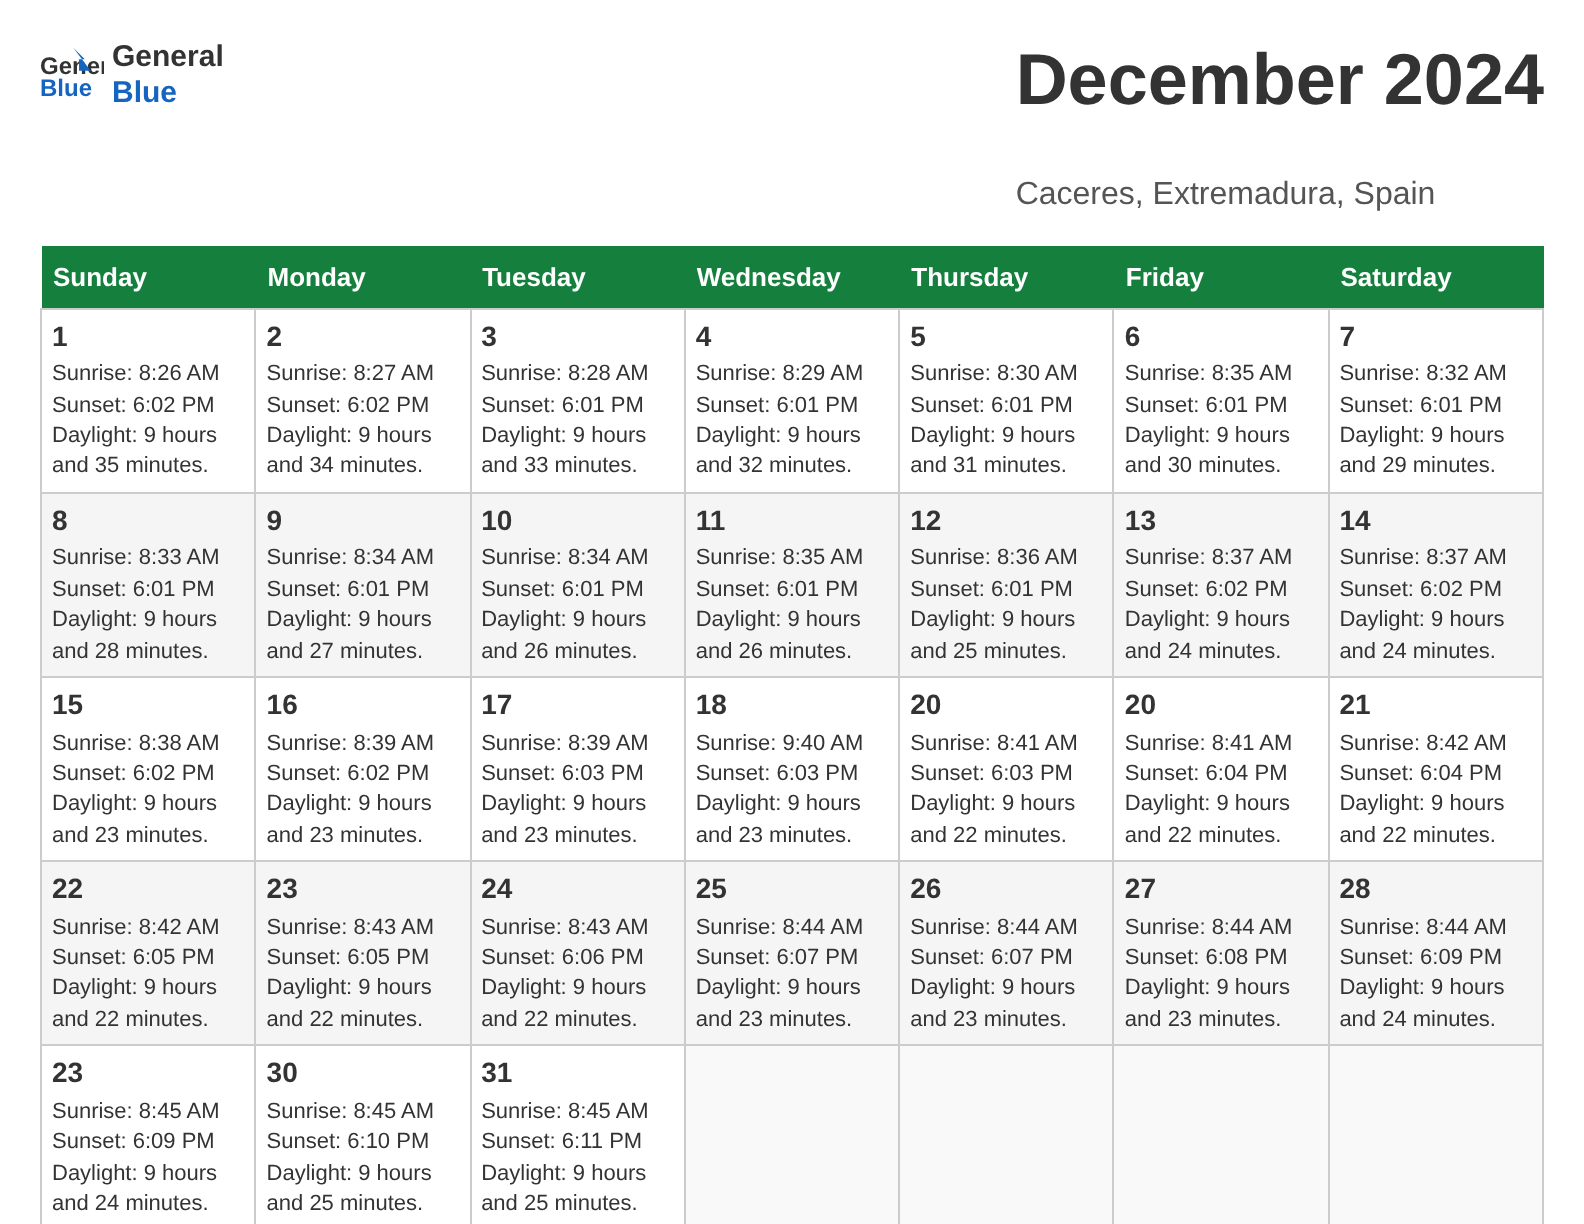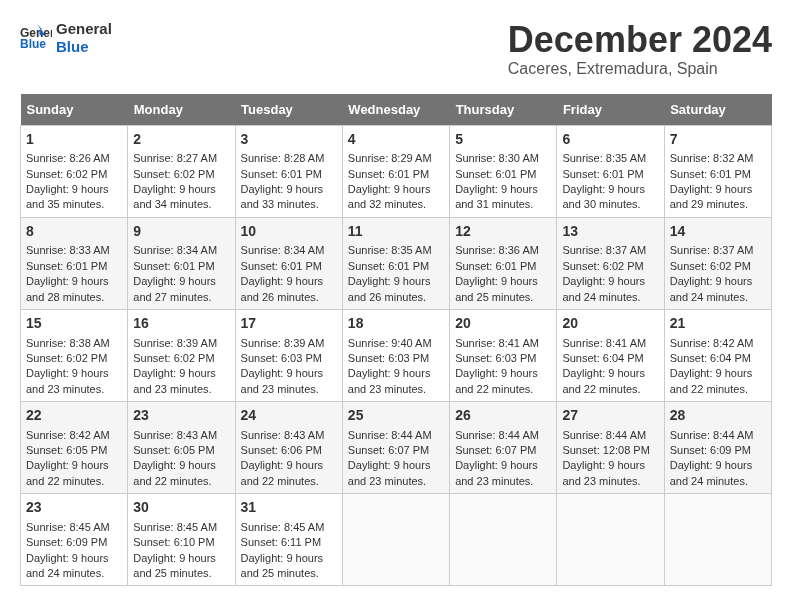--- a/index.html
+++ b/index.html
@@ -30,28 +30,29 @@
     }
     .calendar-title {
       font-size: 36px;
       font-weight: bold;
       color: #333;
       line-height: 1.1;
     }
     .calendar-subtitle {
       font-size: 16px;
       color: #555;
+      margin-top: 29px;
     }
     table {
       width: 100%;
       border-collapse: collapse;
       font-size: 11px;
     }
     thead tr th {
-      background-color: #737373;
+      background-color: #15803d;
       color: white;
       padding: 8px 6px;
       text-align: left;
       font-size: 13px;
       font-weight: bold;
     }
     tbody tr td {
       border: 1px solid #ccc;
       vertical-align: top;
       padding: 4px 5px;
@@ -136,21 +137,21 @@
         <td><span class="day-num">20</span><span>Sunrise: 8:41 AM</span><br><span>Sunset: 6:03 PM</span><br><span>Daylight: 9 hours and 22 minutes.</span></td>
         <td><span class="day-num">20</span><span>Sunrise: 8:41 AM</span><br><span>Sunset: 6:04 PM</span><br><span>Daylight: 9 hours and 22 minutes.</span></td>
         <td><span class="day-num">21</span><span>Sunrise: 8:42 AM</span><br><span>Sunset: 6:04 PM</span><br><span>Daylight: 9 hours and 22 minutes.</span></td>
       </tr>
       <tr>
         <td><span class="day-num">22</span><span>Sunrise: 8:42 AM</span><br><span>Sunset: 6:05 PM</span><br><span>Daylight: 9 hours and 22 minutes.</span></td>
         <td><span class="day-num">23</span><span>Sunrise: 8:43 AM</span><br><span>Sunset: 6:05 PM</span><br><span>Daylight: 9 hours and 22 minutes.</span></td>
         <td><span class="day-num">24</span><span>Sunrise: 8:43 AM</span><br><span>Sunset: 6:06 PM</span><br><span>Daylight: 9 hours and 22 minutes.</span></td>
         <td><span class="day-num">25</span><span>Sunrise: 8:44 AM</span><br><span>Sunset: 6:07 PM</span><br><span>Daylight: 9 hours and 23 minutes.</span></td>
         <td><span class="day-num">26</span><span>Sunrise: 8:44 AM</span><br><span>Sunset: 6:07 PM</span><br><span>Daylight: 9 hours and 23 minutes.</span></td>
-        <td><span class="day-num">27</span><span>Sunrise: 8:44 AM</span><br><span>Sunset: 12:08 PM</span><br><span>Daylight: 9 hours and 23 minutes.</span></td>
+        <td><span class="day-num">27</span><span>Sunrise: 8:44 AM</span><br><span>Sunset: 6:08 PM</span><br><span>Daylight: 9 hours and 23 minutes.</span></td>
         <td><span class="day-num">28</span><span>Sunrise: 8:44 AM</span><br><span>Sunset: 6:09 PM</span><br><span>Daylight: 9 hours and 24 minutes.</span></td>
       </tr>
       <tr>
         <td><span class="day-num">23</span><span>Sunrise: 8:45 AM</span><br><span>Sunset: 6:09 PM</span><br><span>Daylight: 9 hours and 24 minutes.</span></td>
         <td><span class="day-num">30</span><span>Sunrise: 8:45 AM</span><br><span>Sunset: 6:10 PM</span><br><span>Daylight: 9 hours and 25 minutes.</span></td>
         <td><span class="day-num">31</span><span>Sunrise: 8:45 AM</span><br><span>Sunset: 6:11 PM</span><br><span>Daylight: 9 hours and 25 minutes.</span></td>
         <td class="empty"></td>
         <td class="empty"></td>
         <td class="empty"></td>
         <td class="empty"></td>

